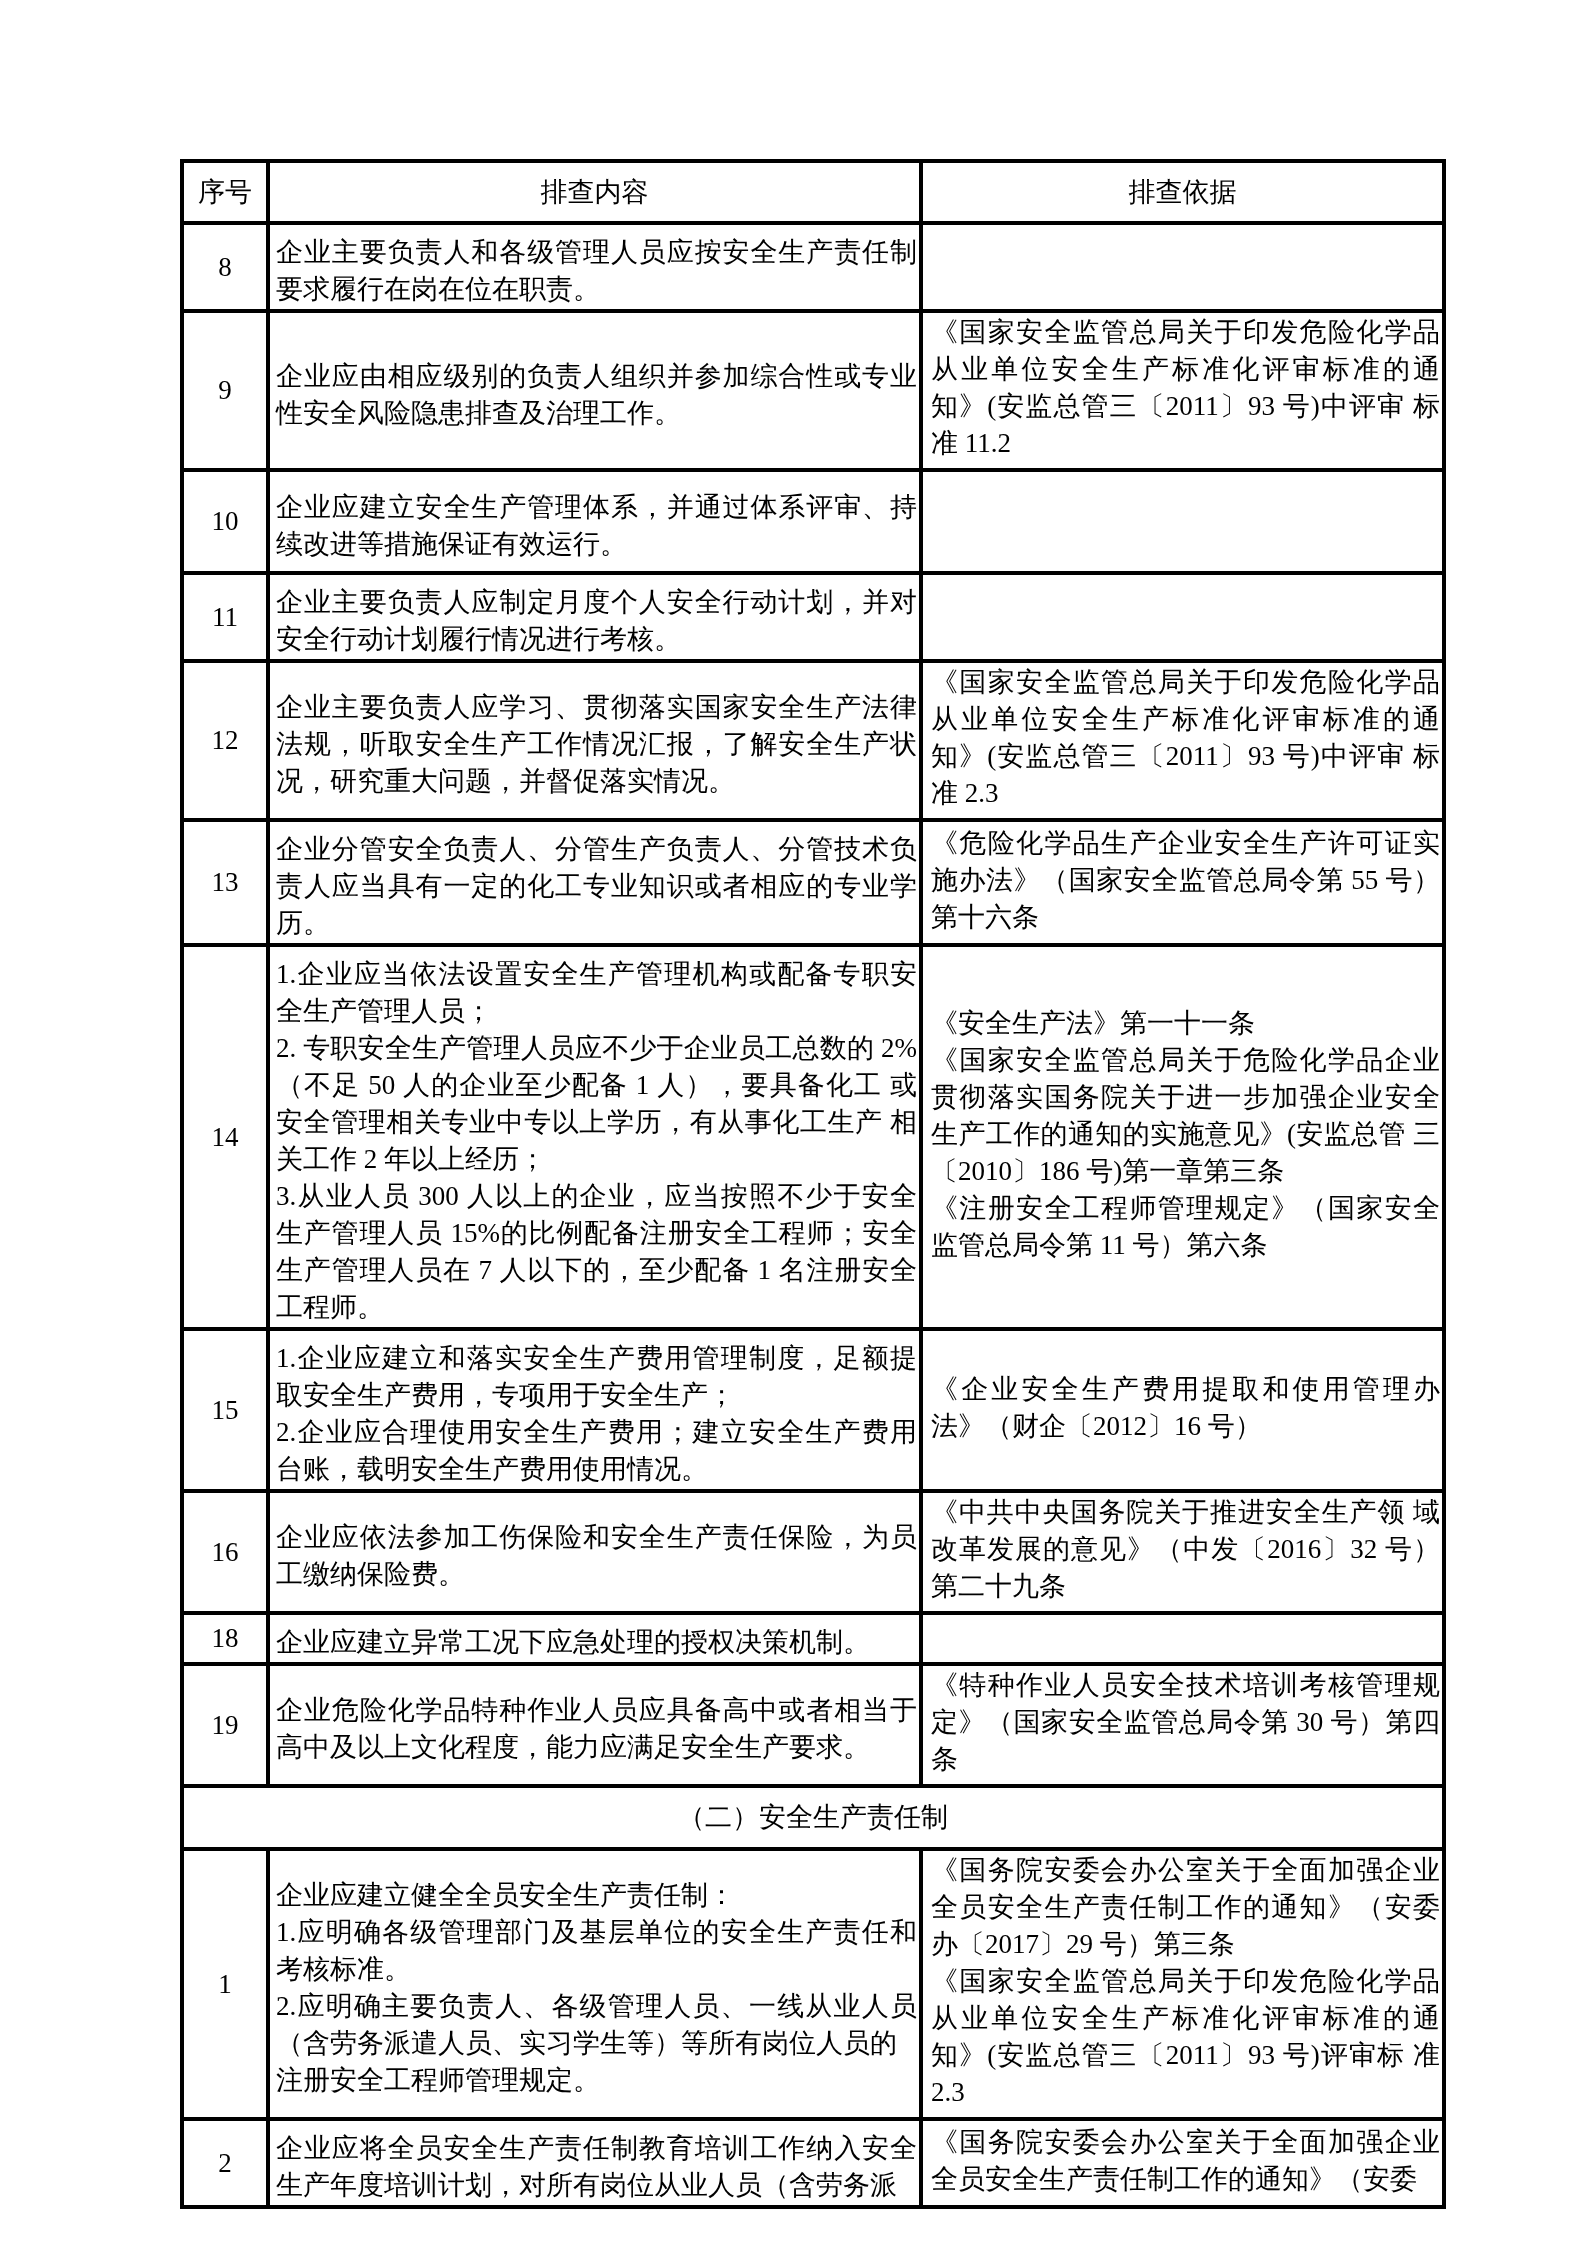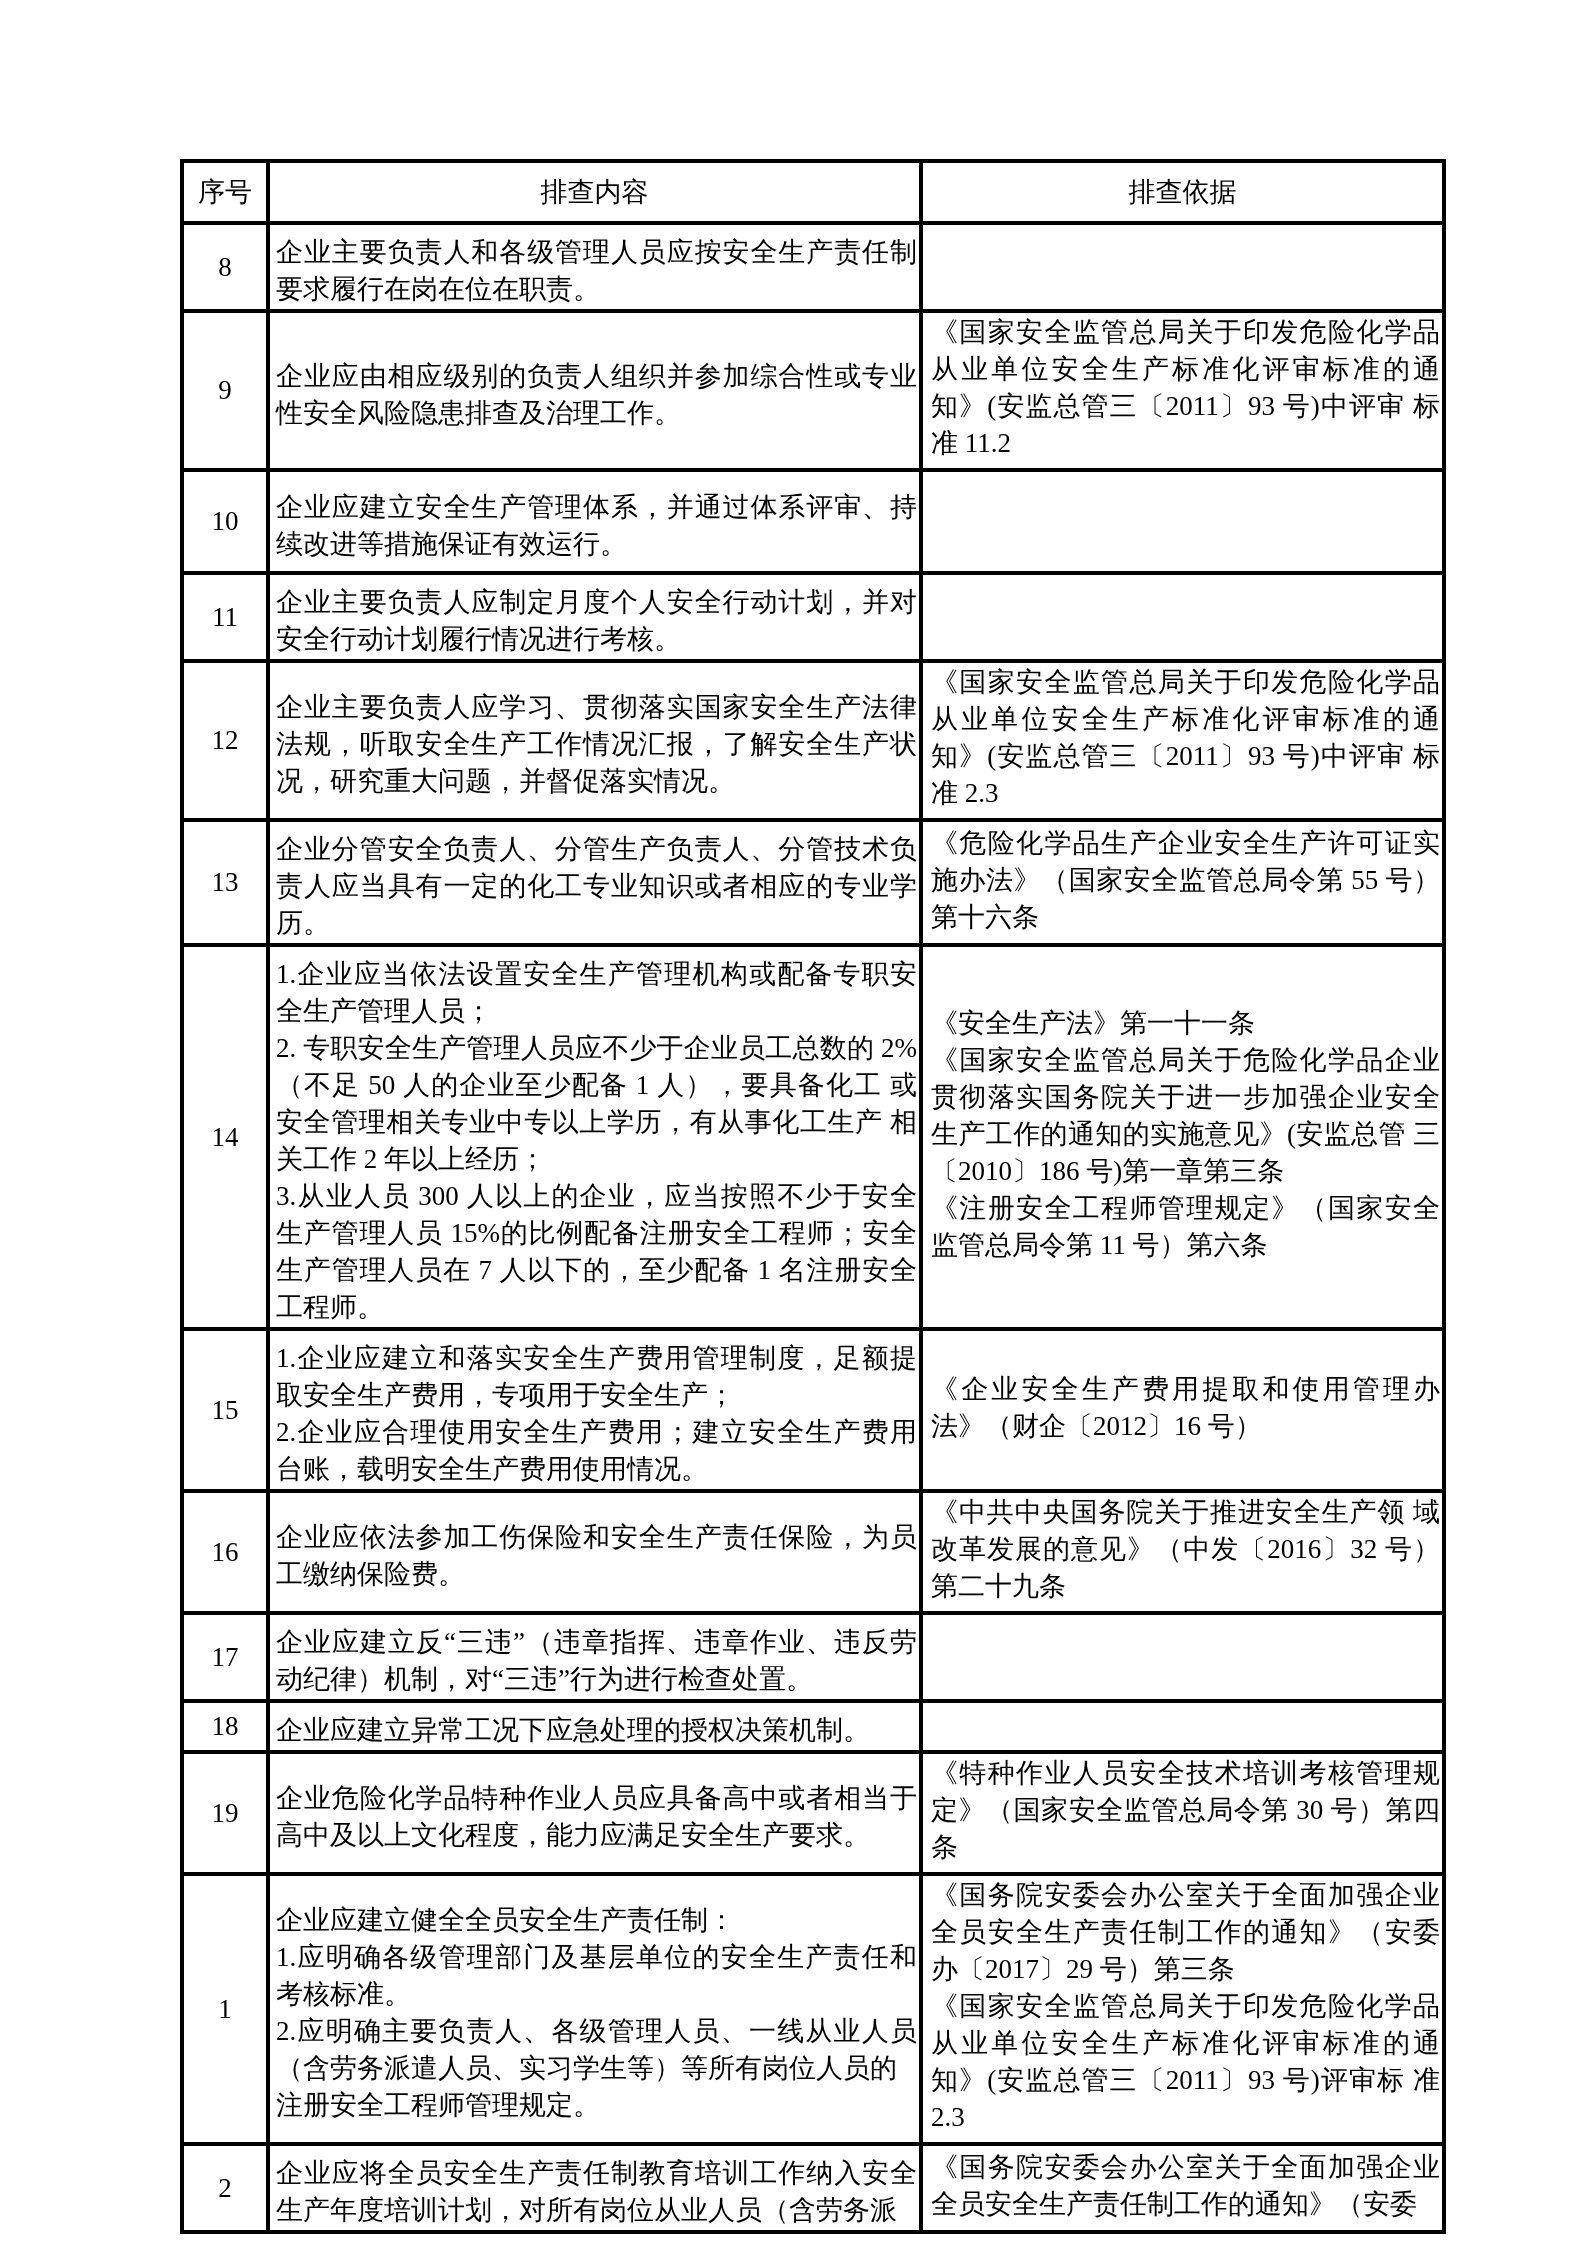--- a/index.html
+++ b/index.html
@@ -137,42 +137,38 @@
       </tr>
       <tr style="height: 111px;">
         <td class="num-cell">16</td>
         <td class="content-cell">
           <div class="para">企业应依法参加工伤保险和安全生产责任保险，为员 工缴纳保险费。</div>
         </td>
         <td class="basis-cell">
           <div class="para">《中共中央国务院关于推进安全生产领 域改革发展的意见》（中发〔2016〕32 号）第二十九条</div>
         </td>
       </tr>
-      <tr style="height: 74px;">
-        <td class="num-cell">17</td>
-        <td class="content-cell">
-          <div class="para">企业应建立反“三违”（违章指挥、违章作业、违反劳 动纪律）机制，对“三违”行为进行检查处置。</div>
-        </td>
-        <td class="basis-cell"></td>
-      </tr>
       <tr style="height: 45px;">
         <td class="num-cell">18</td>
         <td class="content-cell">
           <div class="para">企业应建立异常工况下应急处理的授权决策机制。</div>
         </td>
         <td class="basis-cell"></td>
       </tr>
       <tr style="height: 109px;">
         <td class="num-cell">19</td>
         <td class="content-cell">
           <div class="para">企业危险化学品特种作业人员应具备高中或者相当于 高中及以上文化程度，能力应满足安全生产要求。</div>
         </td>
         <td class="basis-cell">
           <div class="para">《特种作业人员安全技术培训考核管理规 定》（国家安全监管总局令第 30 号）第四 条</div>
         </td>
+      </tr>
+      <tr style="height: 63px;">
+        <td colspan="3" class="section-cell">（二）安全生产责任制</td>
       </tr>
       <tr style="height: 257px;">
         <td class="num-cell">1</td>
         <td class="content-cell">
           <div class="para">企业应建立健全全员安全生产责任制：</div>
           <div class="para">1.应明确各级管理部门及基层单位的安全生产责任和 考核标准。</div>
           <div class="para">2.应明确主要负责人、各级管理人员、一线从业人员（含劳务派遣人员、实习学生等）等所有岗位人员的</div>
           <div class="para">注册安全工程师管理规定。</div>
         </td>
         <td class="basis-cell">

